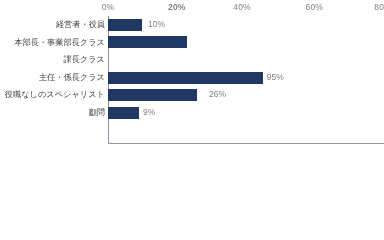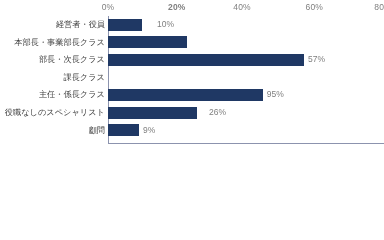--- a/index.html
+++ b/index.html
@@ -126,34 +126,27 @@
     </div>
 
   <div class="y-axis-line"></div>
   <div class="x-axis-line"></div>
 
   <div class="plot-area">
       <div class="row">
         <div class="cat-label">経営者・役員</div>
         <div class="bar-wrap">
           <div class="bar" style="width: 34.375px; background: rgb(31, 56, 100);"></div>
-          <div class="val-label" style="left: 45px;">10%</div>
+          <div class="val-label" style="left: 36px;">10%</div>
         </div>
       </div>
       <div class="row">
         <div class="cat-label">本部長・事業部長クラス</div>
         <div class="bar-wrap">
           <div class="bar" style="width: 79.0625px; background: rgb(31, 56, 100);"></div>
-        </div>
-      </div>
-      <div class="row">
-        <div class="cat-label">部長・次長クラス</div>
-        <div class="bar-wrap">
-          <div class="bar" style="width: 195.938px; background: rgb(31, 56, 100);"></div>
-          <div class="val-label" style="left: 195.938px;">57%</div>
         </div>
       </div>
       <div class="row">
         <div class="cat-label">課長クラス</div>
       </div>
       <div class="row">
         <div class="cat-label">主任・係長クラス</div>
         <div class="bar-wrap">
           <div class="bar" style="width: 154.688px; background: rgb(31, 56, 100);"></div>
           <div class="val-label" style="left: 154.688px;">95%</div>

